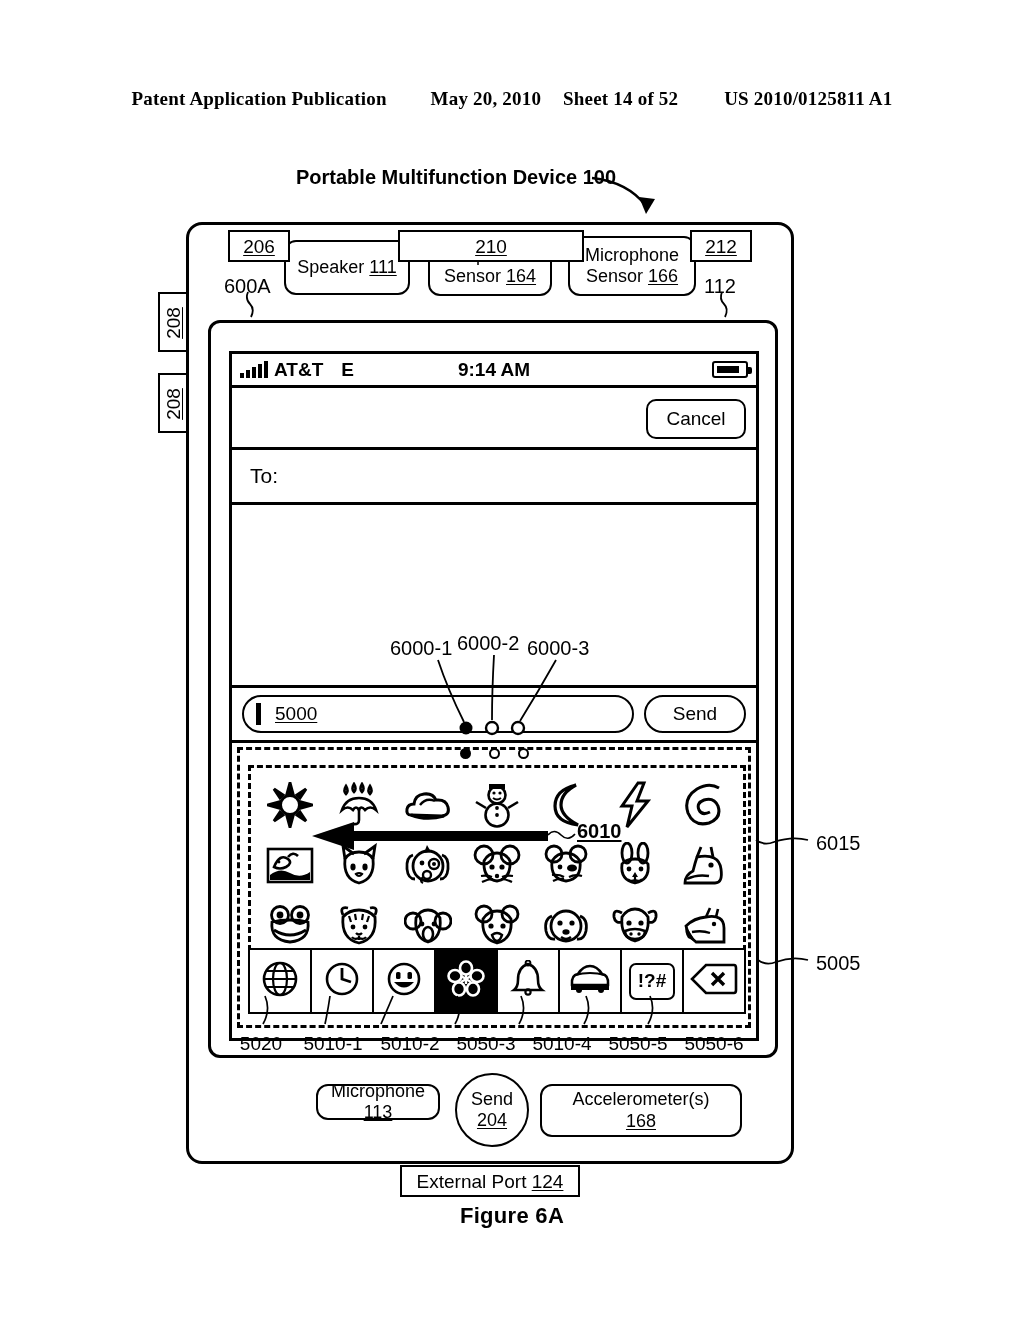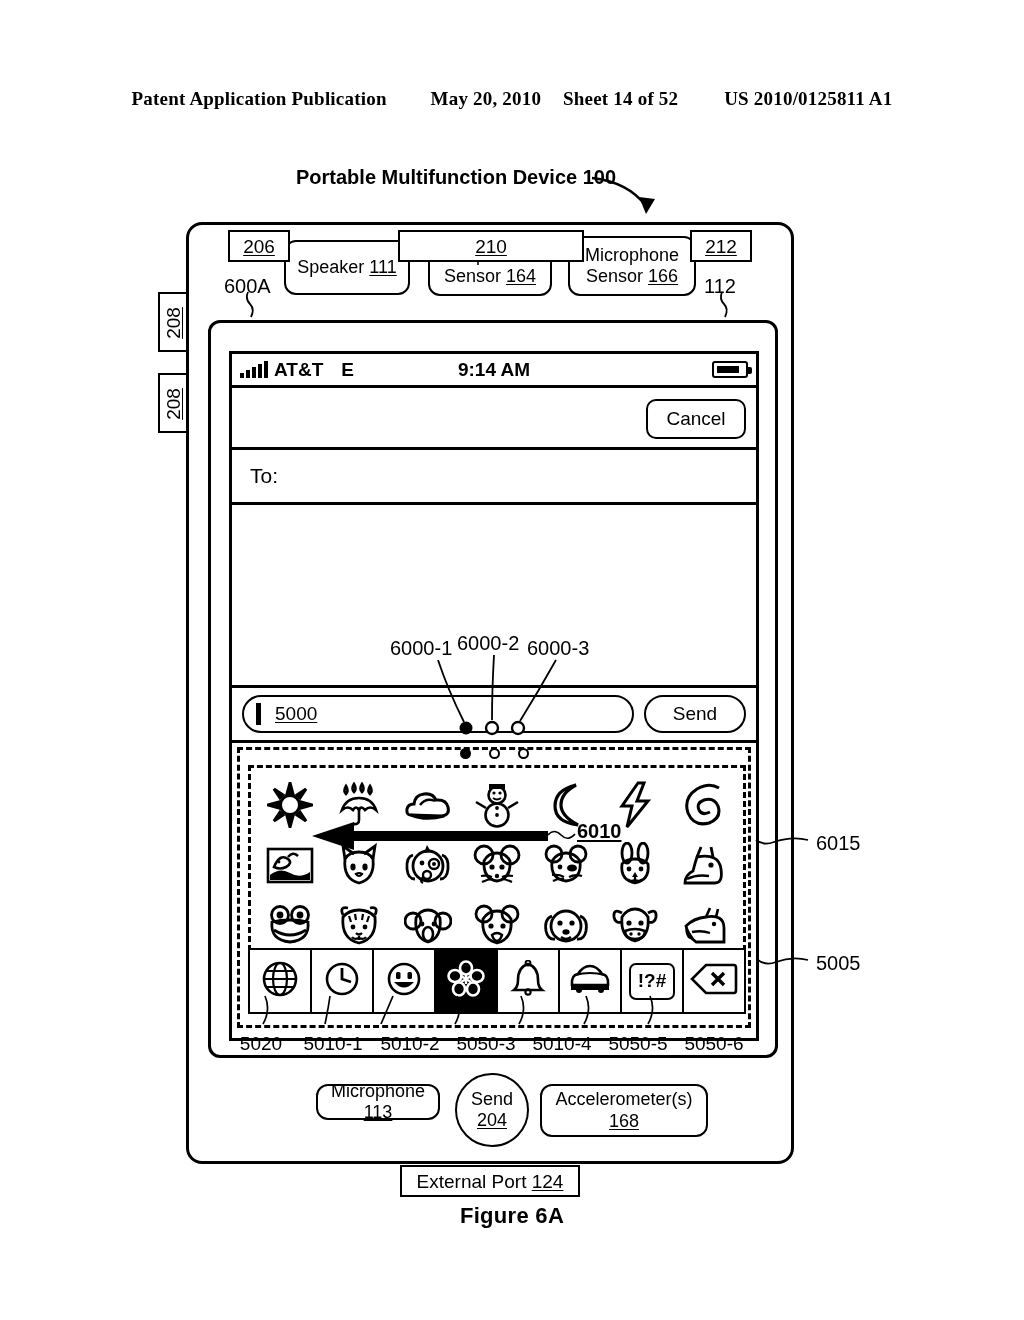--- a/index.html
+++ b/index.html
@@ -115,21 +115,21 @@
     display: flex;
     align-items: center;
     justify-content: center;
     line-height: 1.18;
   }
   .pill u { text-decoration: underline; text-underline-offset: 2px; }
   .p-speaker   { left: 284px; top: 240px; width: 126px; height: 55px; }
   .p-optical   { left: 428px; top: 236px; width: 124px; height: 60px; }
   .p-proximity { left: 568px; top: 236px; width: 128px; height: 60px; }
   .p-mic   { left: 316px; top: 1084px; width: 124px; height: 36px; }
-  .p-accel { left: 540px; top: 1084px; width: 168px; height: 53px; border-radius: 12px; }
+  .p-accel { left: 540px; top: 1084px; width: 202px; height: 53px; border-radius: 12px; }
 
   .home-btn {
     position: absolute;
     left: 455px; top: 1073px;
     width: 74px; height: 74px;
     border: 2px solid #000;
     border-radius: 50%;
     background: #fff;
     box-sizing: border-box;
     display: flex; align-items: center; justify-content: center;

